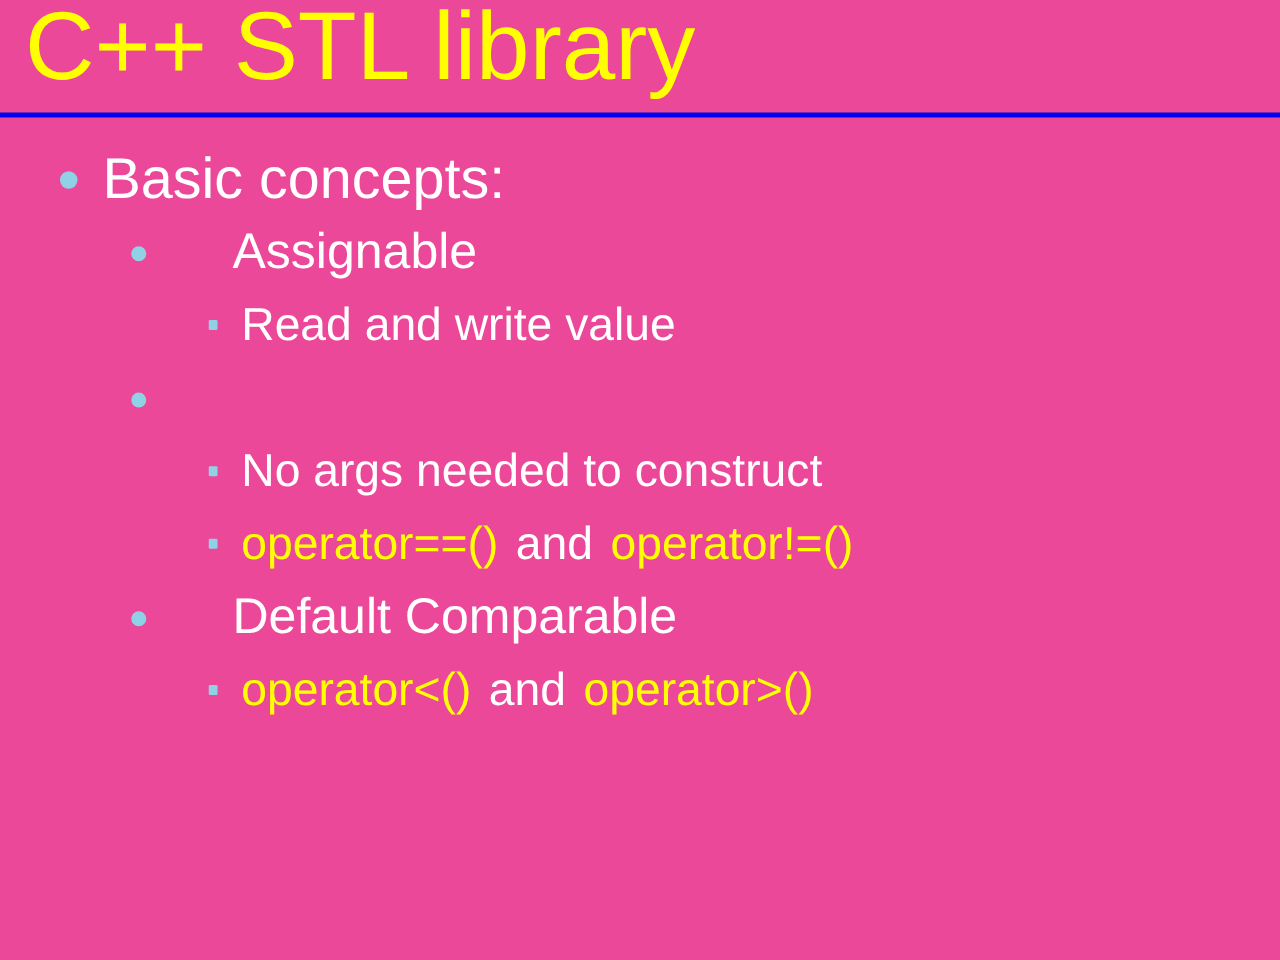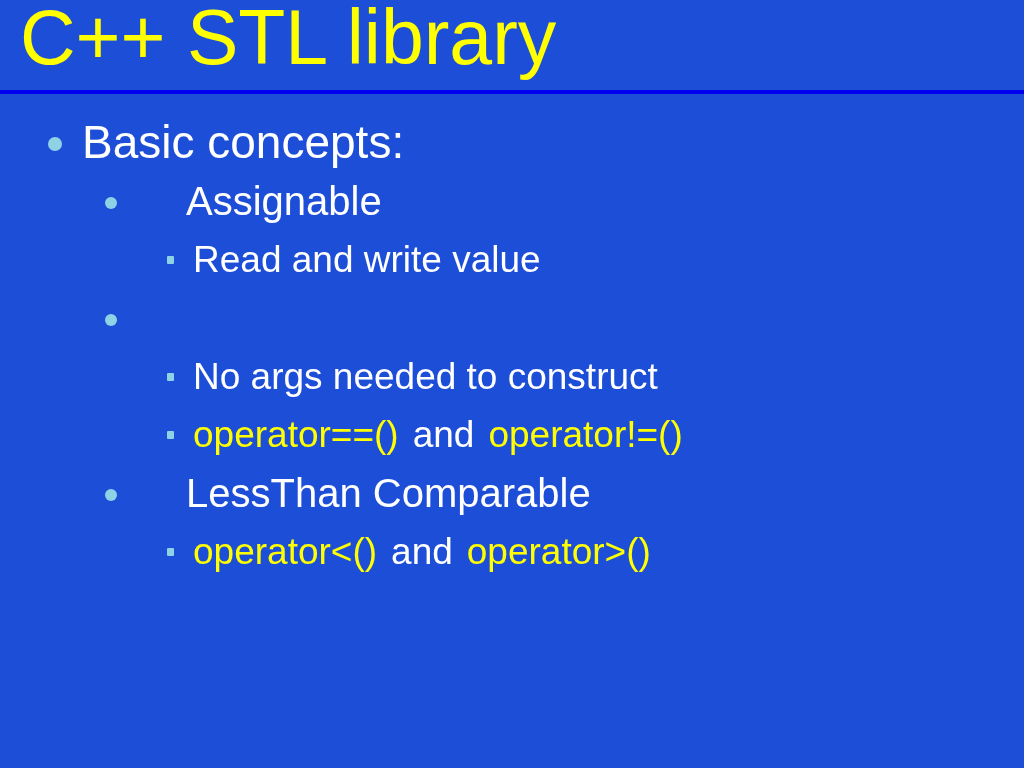--- a/index.html
+++ b/index.html
@@ -128,32 +128,32 @@
   }
 
   
   .code-yellow { color: #FFFF00; }
   .code-white  { color: #FFFFFF; }
   .gap { display: inline-block; width: 14px; }
 </style>
 </head>
 <body>
 
-<div id="slide" style="background: #1d4ed8;">
+<div id="slide" style="background: #ec4899;">
 
   <div id="title-area">
     <h1 id="slide-title" style="color: rgb(255, 255, 0);">C++ STL library</h1>
   </div>
   <div id="title-rule" style="background: rgb(0, 0, 238);"></div>
 
   <div id="body-area">
 
   <div class="bullet-row lvl1"><span class="marker" style="background: rgb(143, 210, 229);"></span><span class="txt" style="color: rgb(255, 255, 255);">Basic concepts:</span></div>
       <div class="bullet-row lvl2"><span class="marker" style="background: rgb(143, 210, 229);"></span><span class="txt" style="color: rgb(255, 255, 255);">Assignable</span></div>
       <div class="bullet-row lvl3"><span class="marker" style="background: rgb(143, 210, 229);"></span><span class="txt" style="color: rgb(255, 255, 255);">Read and write value</span></div>
       <div class="bullet-row lvl2"><span class="marker" style="background: rgb(143, 210, 229);"></span></div>
       <div class="bullet-row lvl3"><span class="marker" style="background: rgb(143, 210, 229);"></span><span class="txt" style="color: rgb(255, 255, 255);">No args needed to construct</span></div>
       <div class="bullet-row lvl3"><span class="marker" style="background: rgb(143, 210, 229);"></span><span class="txt"><span class="code-yellow" style="color: rgb(255, 255, 0);">operator==()</span><span class="gap"></span><span class="code-white" style="color: rgb(255, 255, 255);">and</span><span class="gap"></span><span class="code-yellow" style="color: rgb(255, 255, 0);">operator!=()</span></span></div>
-      <div class="bullet-row lvl2"><span class="marker" style="background: rgb(143, 210, 229);"></span><span class="txt" style="color: rgb(255, 255, 255);">LessThan Comparable</span></div>
+      <div class="bullet-row lvl2"><span class="marker" style="background: rgb(143, 210, 229);"></span><span class="txt" style="color: rgb(255, 255, 255);">Default Comparable</span></div>
       <div class="bullet-row lvl3"><span class="marker" style="background: rgb(143, 210, 229);"></span><span class="txt"><span class="code-yellow" style="color: rgb(255, 255, 0);">operator&lt;()</span><span class="gap"></span><span class="code-white" style="color: rgb(255, 255, 255);">and</span><span class="gap"></span><span class="code-yellow" style="color: rgb(255, 255, 0);">operator&gt;()</span></span></div>
     </div>
 
 </div>
 
 </body></html>

